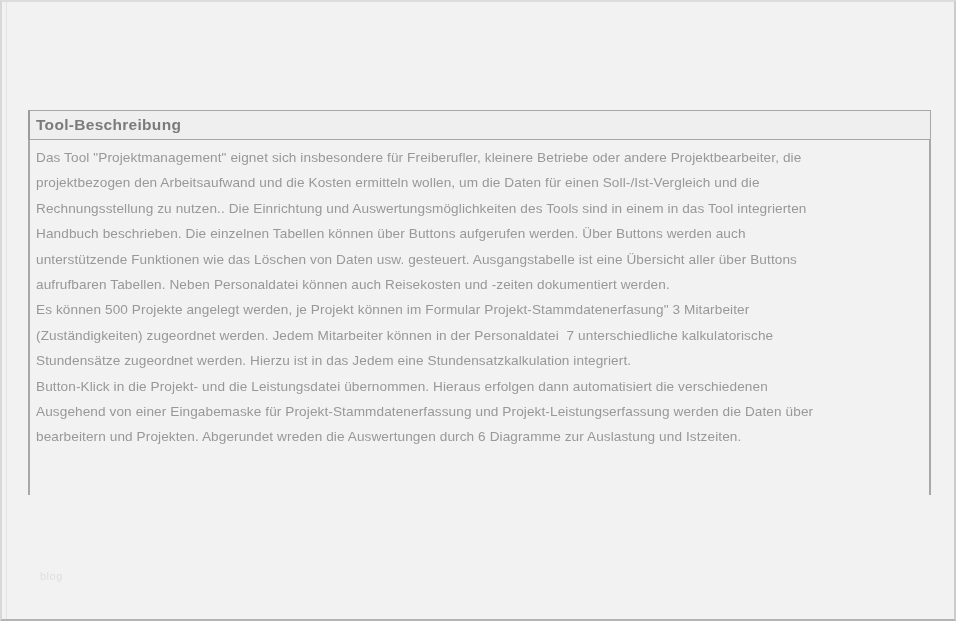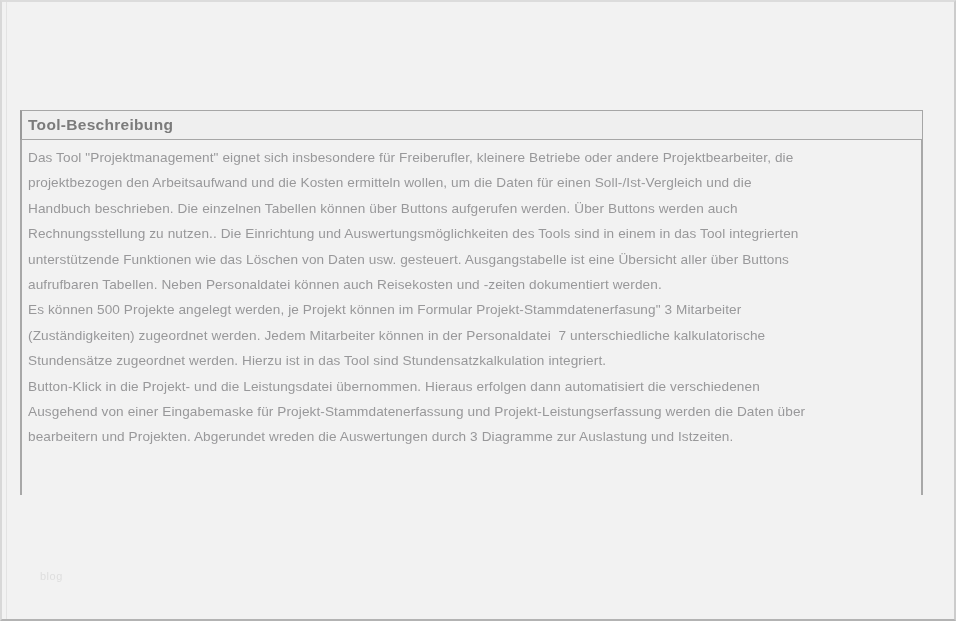--- a/index.html
+++ b/index.html
@@ -28,21 +28,21 @@
   .edge-line {
     position: absolute;
     left: 4px;
     top: 0;
     width: 1px;
     height: 100%;
     background: #e3e3e3;
   }
   .desc-box {
     position: absolute;
-    left: 18px;
+    left: 26px;
     top: 108px;
     width: 903px;
   }
   .desc-header {
     box-sizing: border-box;
     height: 30px;
     background: #efefef;
     border: 1px solid #a6a6a6;
     border-left: 2px solid #9a9a9a;
     display: flex;
@@ -84,27 +84,27 @@
 <div class="page">
   <div class="edge-line"></div>
 
   <div class="desc-box">
     <div class="desc-header">
       <span>Tool-Beschreibung</span>
     </div>
     <div class="desc-body">
         <div class="text-line">Das Tool "Projektmanagement" eignet sich insbesondere für Freiberufler, kleinere Betriebe oder andere Projektbearbeiter, die</div>
         <div class="text-line">projektbezogen den Arbeitsaufwand und die Kosten ermitteln wollen, um die Daten für einen Soll-/Ist-Vergleich und die</div>
+        <div class="text-line">Rechnungsstellung zu nutzen.. Die Einrichtung und Auswertungsmöglichkeiten des Tools sind in einem in das Tool integrierten</div>
         <div class="text-line">Handbuch beschrieben. Die einzelnen Tabellen können über Buttons aufgerufen werden. Über Buttons werden auch</div>
-        <div class="text-line">Rechnungsstellung zu nutzen.. Die Einrichtung und Auswertungsmöglichkeiten des Tools sind in einem in das Tool integrierten</div>
         <div class="text-line">unterstützende Funktionen wie das Löschen von Daten usw. gesteuert. Ausgangstabelle ist eine Übersicht aller über Buttons</div>
         <div class="text-line">aufrufbaren Tabellen. Neben Personaldatei können auch Reisekosten und -zeiten dokumentiert werden.</div>
         <div class="text-line">Es können 500 Projekte angelegt werden, je Projekt können im Formular Projekt-Stammdatenerfasung" 3 Mitarbeiter</div>
         <div class="text-line">(Zuständigkeiten) zugeordnet werden. Jedem Mitarbeiter können in der Personaldatei  7 unterschiedliche kalkulatorische</div>
-        <div class="text-line">Stundensätze zugeordnet werden. Hierzu ist in das Tool sind Stundensatzkalkulation integriert.</div>
+        <div class="text-line">Stundensätze zugeordnet werden. Hierzu ist in das Jedem eine Stundensatzkalkulation integriert.</div>
         <div class="text-line">Button-Klick in die Projekt- und die Leistungsdatei übernommen. Hieraus erfolgen dann automatisiert die verschiedenen</div>
         <div class="text-line">Ausgehend von einer Eingabemaske für Projekt-Stammdatenerfassung und Projekt-Leistungserfassung werden die Daten über</div>
-        <div class="text-line">bearbeitern und Projekten. Abgerundet wreden die Auswertungen durch 3 Diagramme zur Auslastung und Istzeiten.</div>
+        <div class="text-line">bearbeitern und Projekten. Abgerundet wreden die Auswertungen durch 6 Diagramme zur Auslastung und Istzeiten.</div>
       </div>
   </div>
 
   <div class="watermark">blog</div>
 </div>
 
 </body></html>

